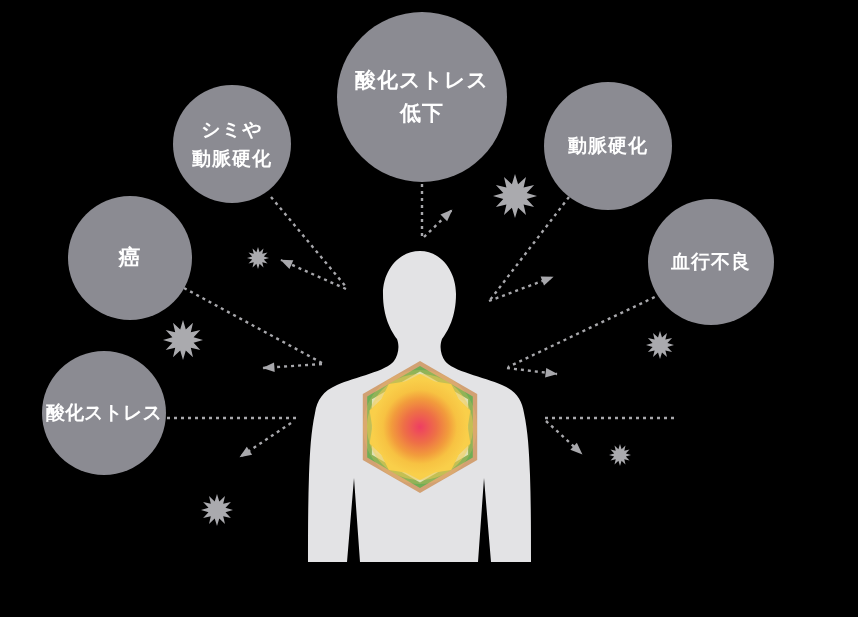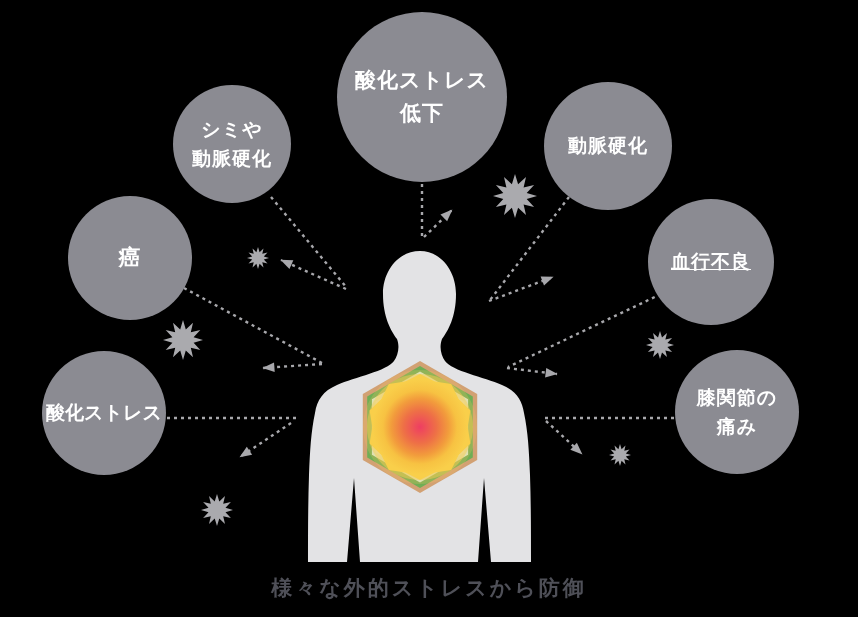--- a/index.html
+++ b/index.html
@@ -111,21 +111,18 @@
   <div class="stressor" style="left:337px;top:12px;width:170px;height:170px;font-size:21px;">酸化ストレス
 低下</div>
 
   <div class="stressor" style="left:173px;top:85px;width:118px;height:118px;font-size:19px;">シミや
 動脈硬化</div>
 
   <div class="stressor" style="left:544px;top:82px;width:128px;height:128px;font-size:19px;">動脈硬化</div>
 
   <div class="stressor" style="left:68px;top:196px;width:124px;height:124px;font-size:22px;">癌</div>
 
-  <div class="stressor" style="left:648px;top:199px;width:126px;height:126px;font-size:19px;text-decoration:underline;">血行不良</div>
+  <div class="stressor" style="left:648px;top:199px;width:126px;height:126px;font-size:19px;">血行不良</div>
 
   <div class="stressor" style="left:42px;top:351px;width:124px;height:124px;font-size:19px;letter-spacing:0;">酸化ストレス</div>
 
-  <div class="stressor" style="left:675px;top:350px;width:124px;height:124px;font-size:19px;">膝関節の
-痛み</div>
 
-  <div class="caption">様々な外的ストレスから防御</div>
 </div>
 
 </body></html>

